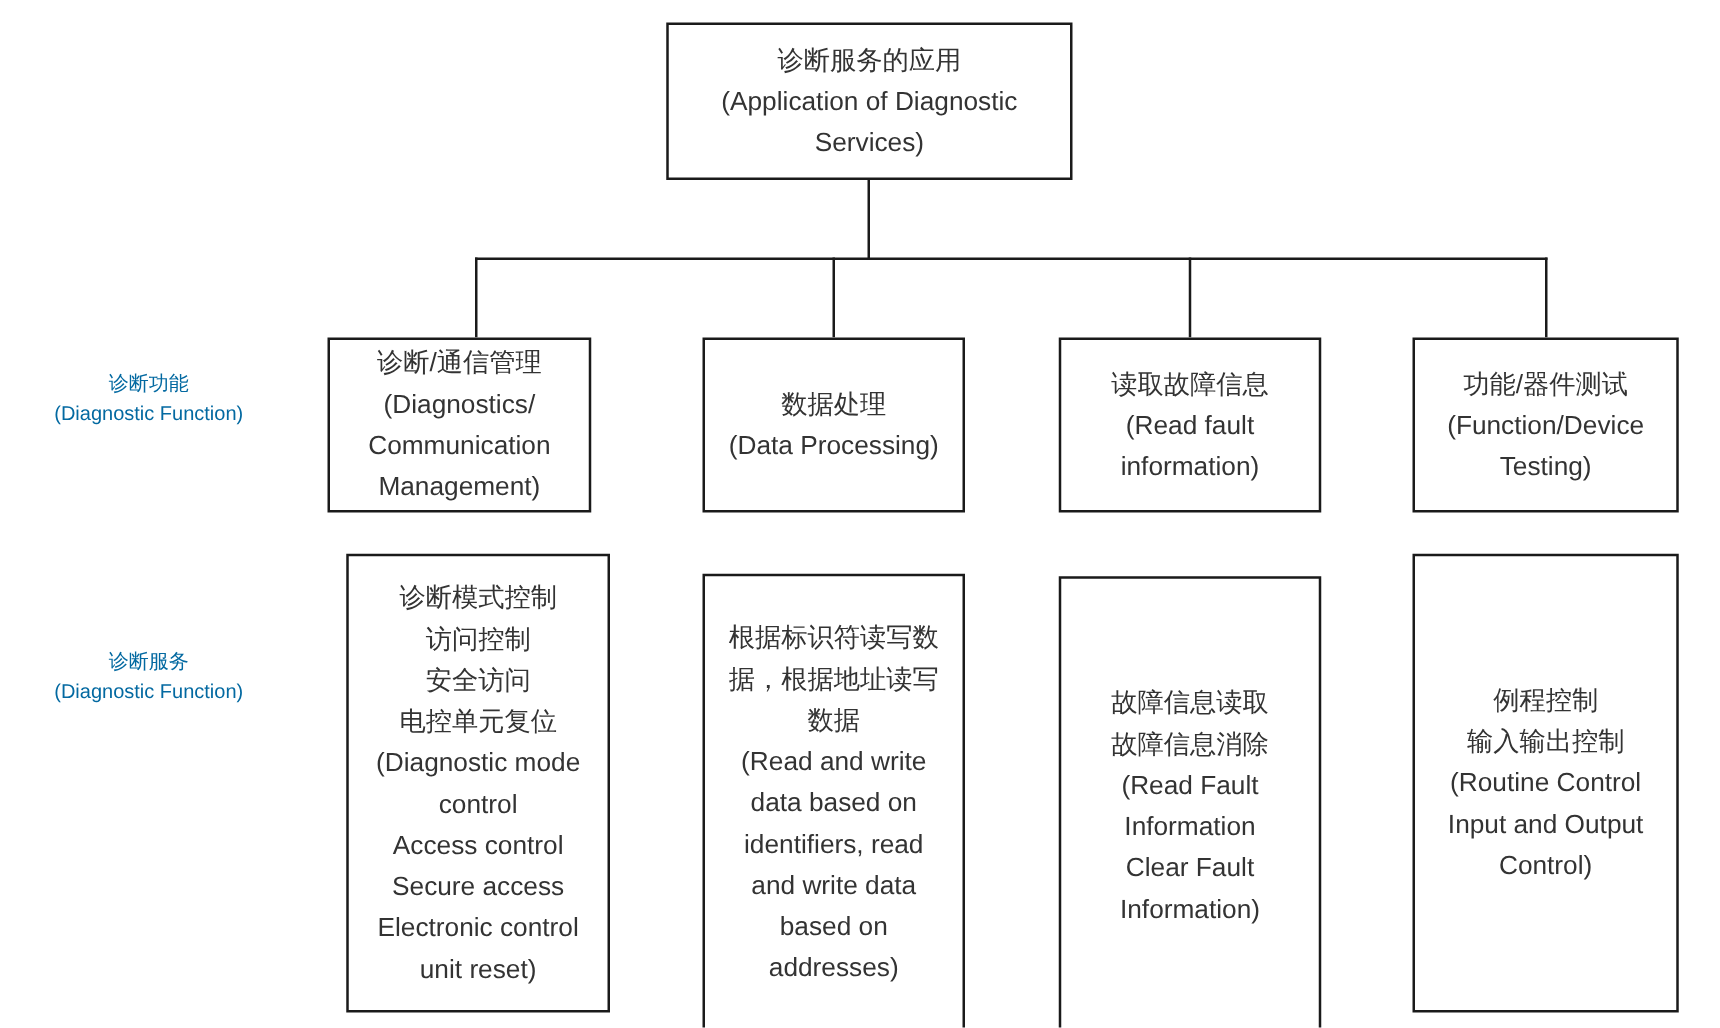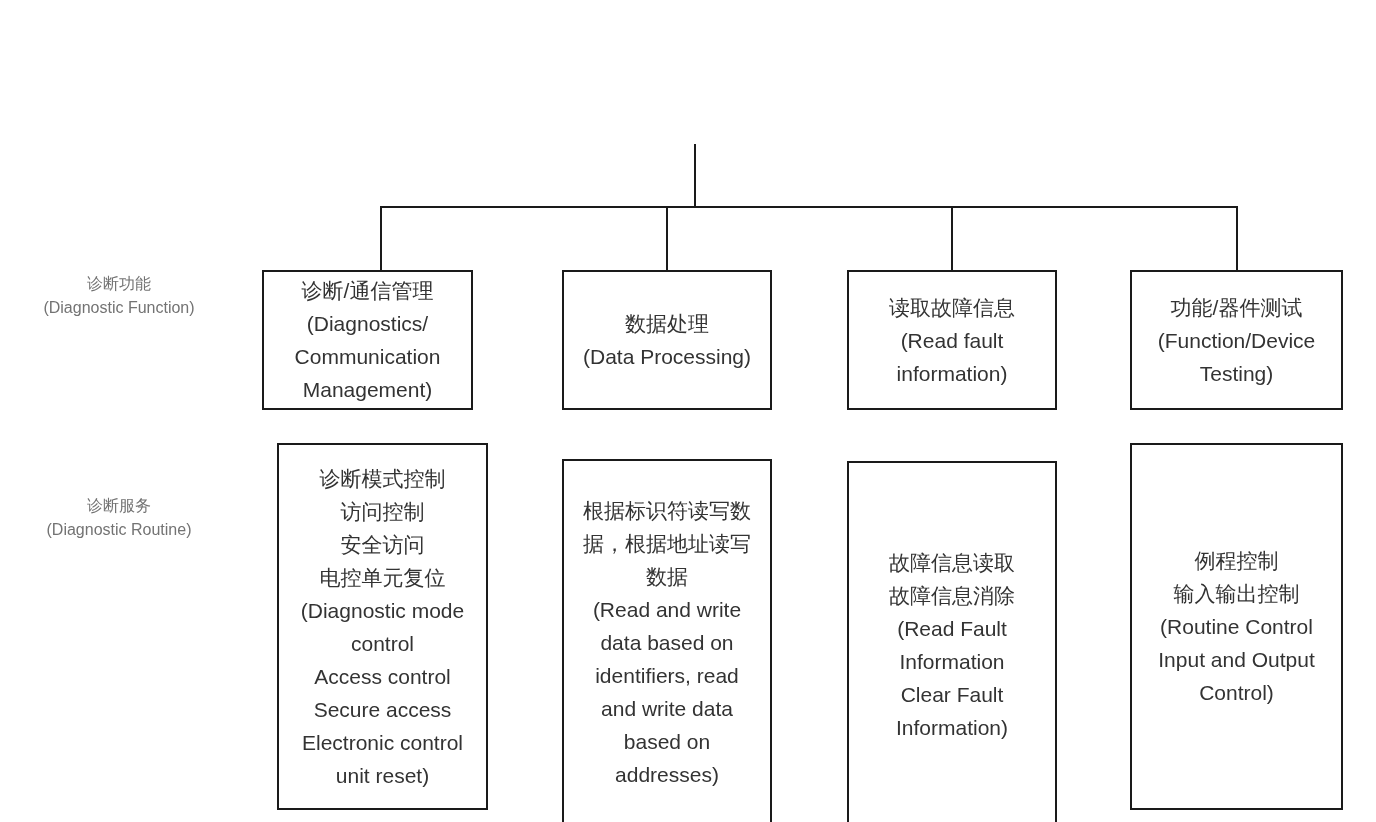--- a/index.html
+++ b/index.html
@@ -30,23 +30,24 @@
     color: #333333;
     width: 100%;
     padding: 0 4px;
   }
   .row-label {
     position: absolute;
     text-align: center;
     white-space: pre-line;
     font-size: 16px;
     line-height: 24px;
-    color: #737373;
+    color: #0369a1;
     width: 238px;
     left: 0;
+    margin-top: 24px;
   }
   .line {
     position: absolute;
     background: #1a1a1a;
   }
   .line.v { width: 2px; }
   .line.h { height: 2px; }
 
   
   #root-node { left: 533px; top: 18px;  width: 325px; height: 126px; }
@@ -75,25 +76,30 @@
 
 <div class="canvas">
 
   <div class="line v" id="conn-root-drop"></div>
   <div class="line h" id="conn-h"></div>
   <div class="line v" id="conn-stub-1"></div>
   <div class="line v" id="conn-stub-2"></div>
   <div class="line v" id="conn-stub-3"></div>
   <div class="line v" id="conn-stub-4"></div>
 
+  <div class="node" id="root-node">
+    <div class="node-text">诊断服务的应用
+(Application of Diagnostic
+Services)</div>
+  </div>
 
   <div class="row-label" id="row-label-1">诊断功能
 (Diagnostic Function)</div>
   <div class="row-label" id="row-label-2">诊断服务
-(Diagnostic Routine)</div>
+(Diagnostic Function)</div>
 
   <div class="node" id="fn-1">
     <div class="node-text">诊断/通信管理
 (Diagnostics/
 Communication
 Management)</div>
   </div>
   <div class="node" id="fn-2">
     <div class="node-text">数据处理
 (Data Processing)</div>

